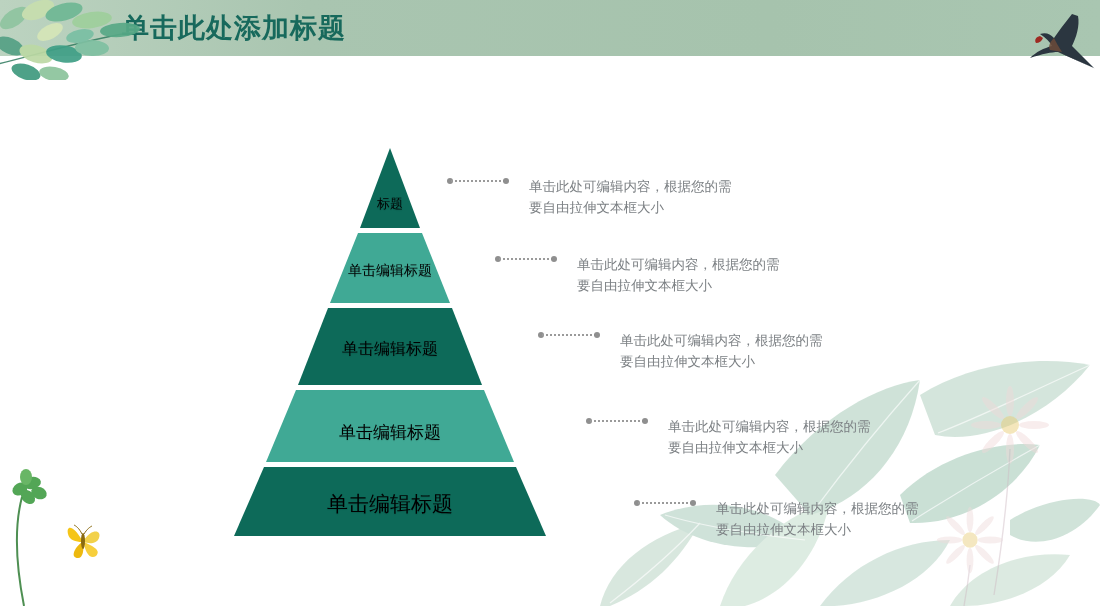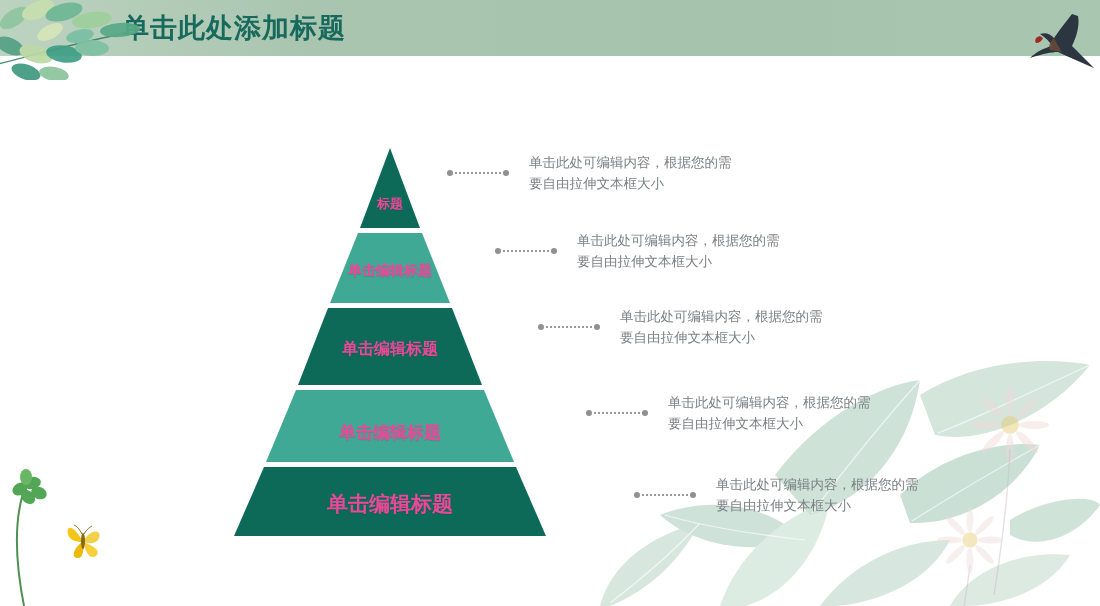--- a/index.html
+++ b/index.html
@@ -53,33 +53,33 @@
   
   #pyramid {
     position: absolute;
     left: 165px;
     top: 140px;
     width: 450px;
     height: 400px;
   }
   .layer-label {
     position: absolute;
-    color: #ec4899;
-    font-weight: bold;
+    color: #000000;
+    font-weight: normal;
     text-align: center;
     white-space: nowrap;
     transform: translateX(-50%);
     text-shadow: 0 1px 1px rgba(0,0,0,0.10);
   }
 
   
   .callout {
     position: absolute;
     display: flex;
-    align-items: center;
+    margin-top: 24px;
   }
   .leader {
     position: relative;
     width: 62px;
     height: 9px;
     flex: none;
   }
   .leader .dash {
     position: absolute;
     left: 4px;

